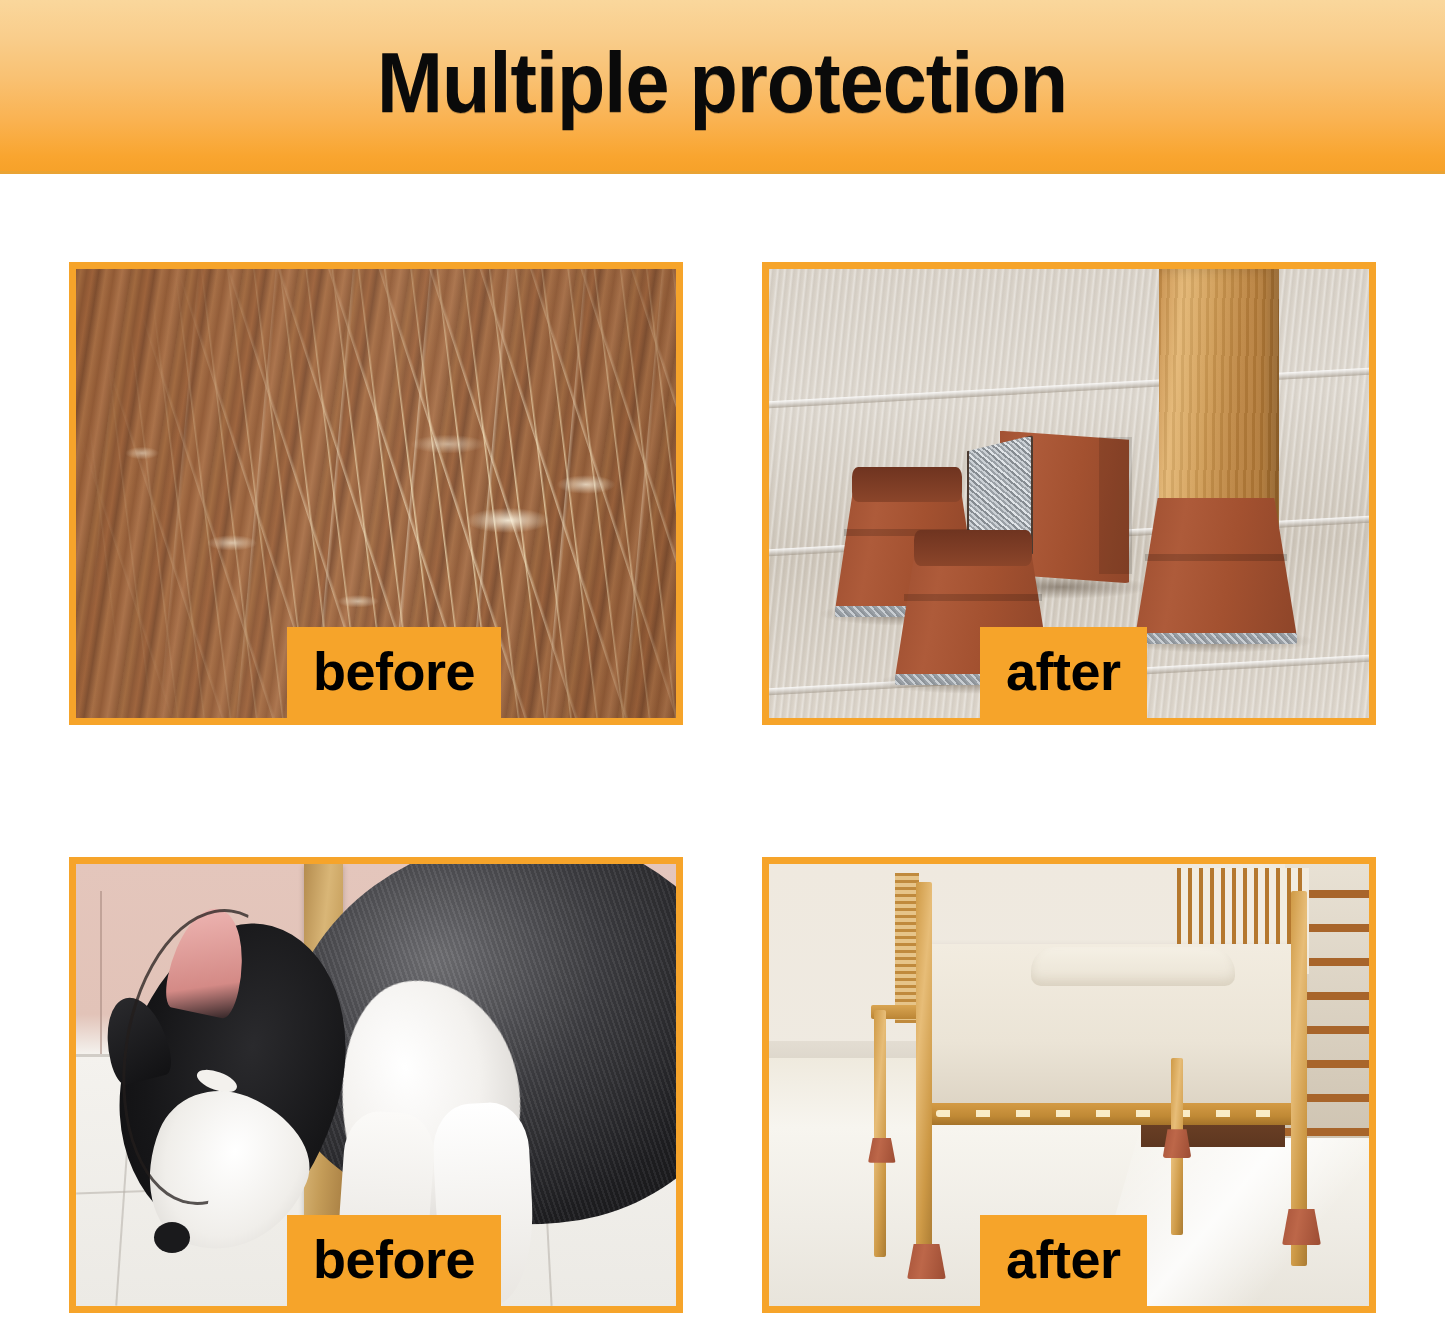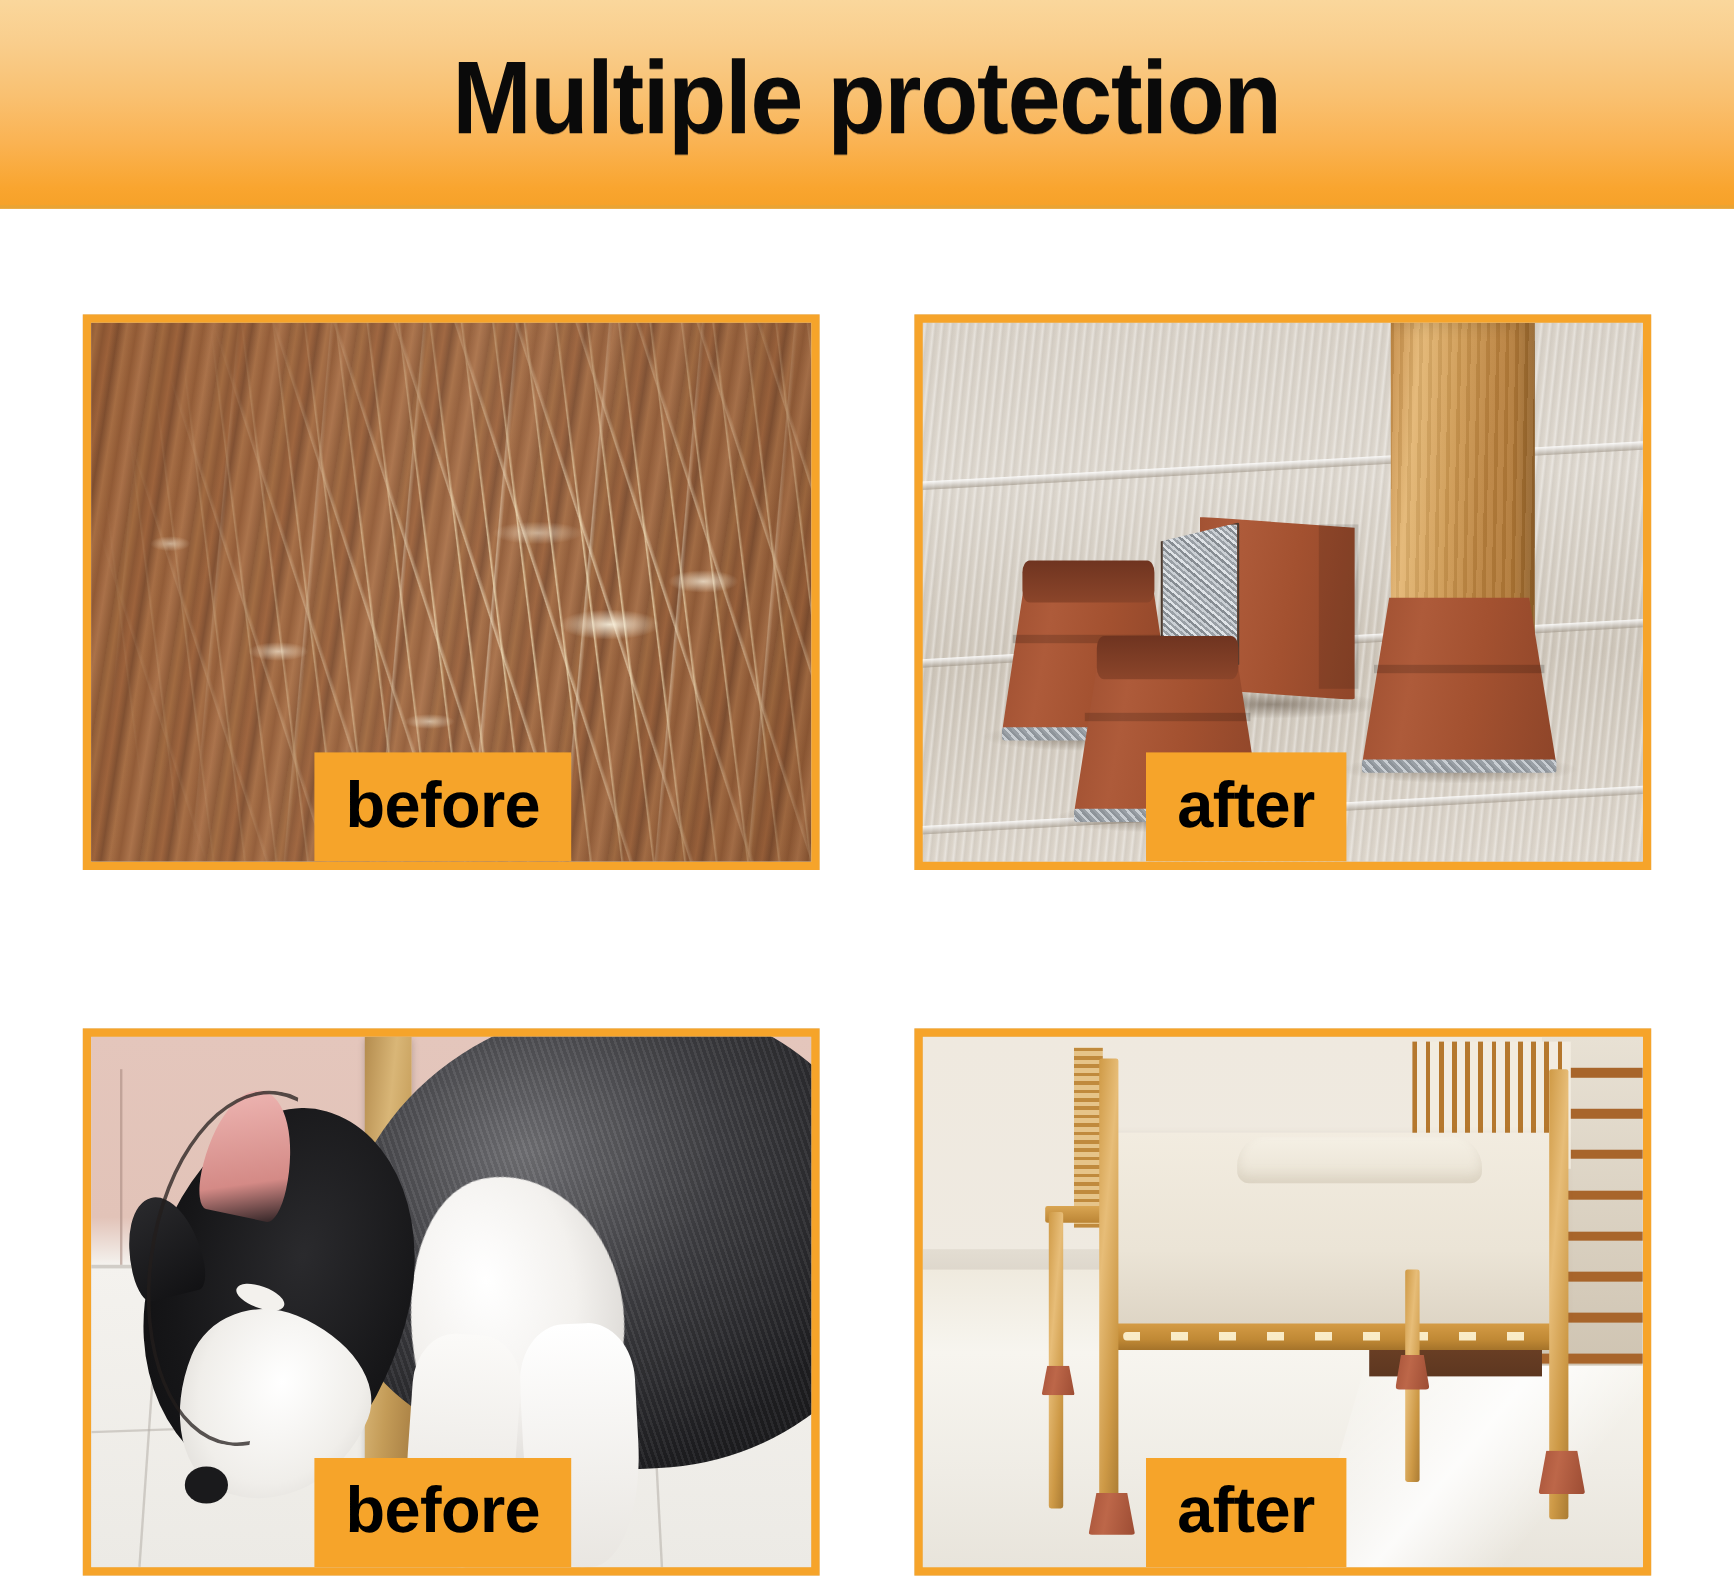--- a/index.html
+++ b/index.html
@@ -53,20 +53,21 @@
   .badge{
     position:absolute;bottom:0;
     background:#f6a42a;
     color:#000;
     font-size:54px;font-weight:bold;
     line-height:1;
     padding:17px 26px 20px 26px;
     letter-spacing:-.5px;
     z-index:20;
     white-space:nowrap;
+    margin-left:25px;
   }
   .badge.left{left:186px;}
   .badge.right{left:186px;}
 
   
   .wood-scratched{
     position:absolute;inset:0;
     background:
       linear-gradient(102deg, rgba(255,255,255,0) 0%, rgba(255,255,255,.06) 50%, rgba(0,0,0,.06) 100%),
       repeating-linear-gradient(99deg,

